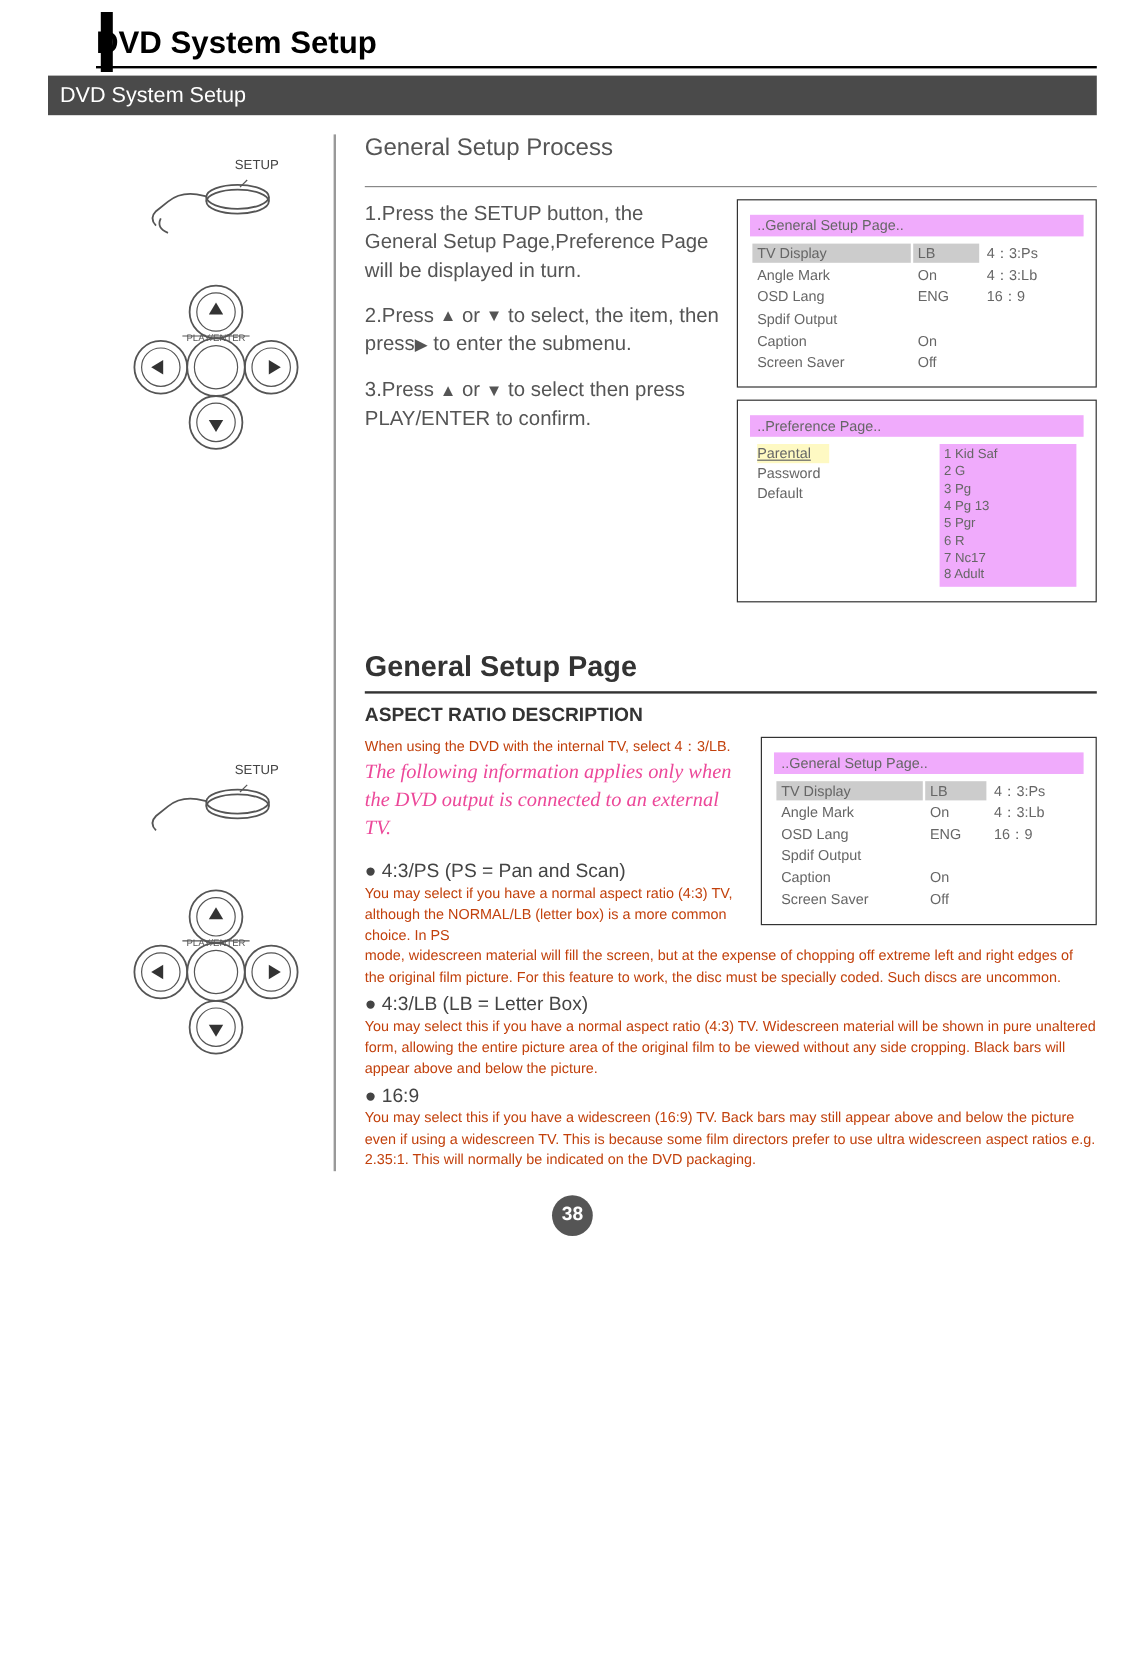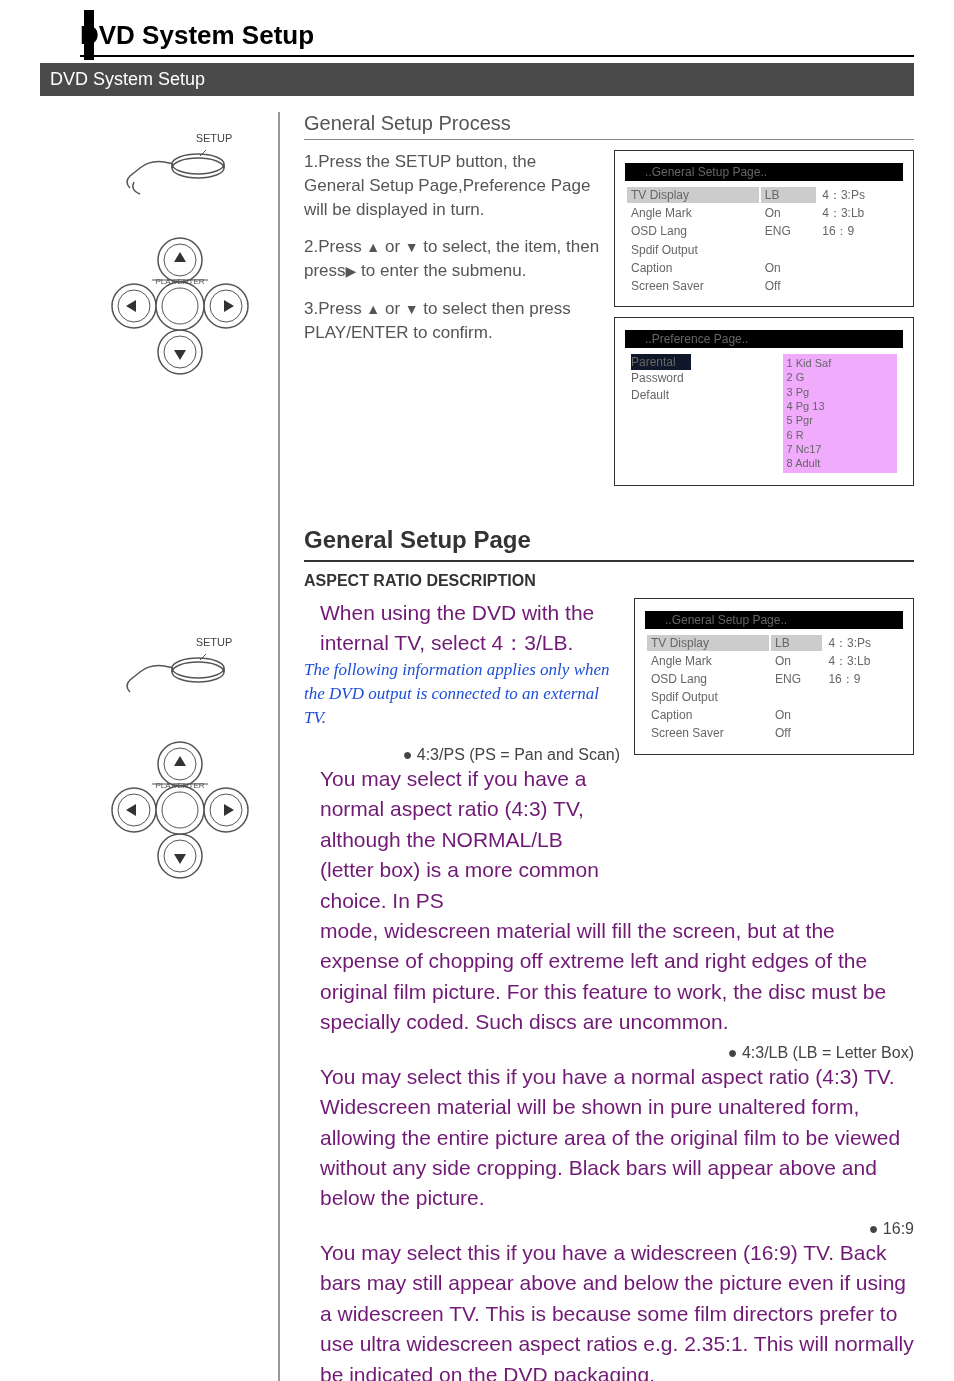--- a/index.html
+++ b/index.html
@@ -61,21 +61,21 @@
     width: 110px; height: 50px;
     margin-left: 40px;
   }
   .dpad {
     width: 160px; height: 160px; margin-left: 20px;
   }
   .heading2 {
     font-size: 20px;
     color: #555;
     border-bottom: 1px solid #888;
-    padding-bottom: 4px;
+    padding-bottom: 20px;
     margin-bottom: 10px;
   }
   .body-text {
     font-size: 17px;
     color: #555;
     line-height: 1.4;
     margin-bottom: 14px;
   }
   .flex-row {
     display: flex;
@@ -86,47 +86,47 @@
   .osd-box {
     border: 1px solid #333;
     width: 300px;
     padding: 12px 10px 10px 10px;
     font-size: 12px;
     color: #666;
     margin-bottom: 10px;
   }
   .osd-box.small { width: 280px; }
   .osd-header {
-    background: #000000;
-    padding: 2px 20px;
+    background: #f0abfc;
+    padding: 2px 6px;
     margin-bottom: 4px;
   }
-  .osd-highlight { background: #0f172a; display: inline-block; min-width: 60px;}
+  .osd-highlight { background: #fef9c3; display: inline-block; min-width: 60px; text-decoration: underline;}
   .osd-table { width: 100%; }
   .osd-table td { padding: 0 4px; font-size: 12px; color:#666; line-height: 1.35;}
   .osd-table td.h { background:#ccc; }
   .osd-pref-right { background:#f0abfc; font-size:11px; padding:2px 4px; line-height:1.3;}
   .section2-title {
     font-size: 24px;
     font-weight: bold;
     color: #333;
     border-bottom: 2px solid #333;
     padding-bottom: 6px;
     margin-top: 30px;
     margin-bottom: 10px;
   }
   .section3-title {
     font-size: 16px;
     font-weight: bold;
     color: #333;
     margin-bottom: 8px;
   }
-  .italic { font-style: italic; font-family: Georgia, 'Times New Roman', serif; font-size: 17px; color:#1d4ed8; margin-bottom: 16px; line-height:1.4;}
-  .bullet-head { font-size: 16px; color:#444; margin-top: 6px; text-align: right;}
-  .para { font-size: 21px; color:#701a75; line-height: 1.45; margin-left: 16px; }
+  .italic { font-style: italic; font-family: Georgia, 'Times New Roman', serif; font-size: 17px; color:#ec4899; margin-bottom: 16px; line-height:1.4;}
+  .bullet-head { font-size: 16px; color:#444; margin-top: 6px;}
+  .para { font-size: 12px; color:#c2410c; line-height: 1.45; }
   .page-num {
     width: 34px; height: 34px; border-radius: 50%;
     background: #555; color: #fff; font-weight: bold;
     display: flex; align-items: center; justify-content: center;
     margin: 20px auto 0 auto; font-size: 16px;
   }
   .tri { font-size: 14px; vertical-align: middle;}
   svg { display:block; }
 </style>
 </head>

